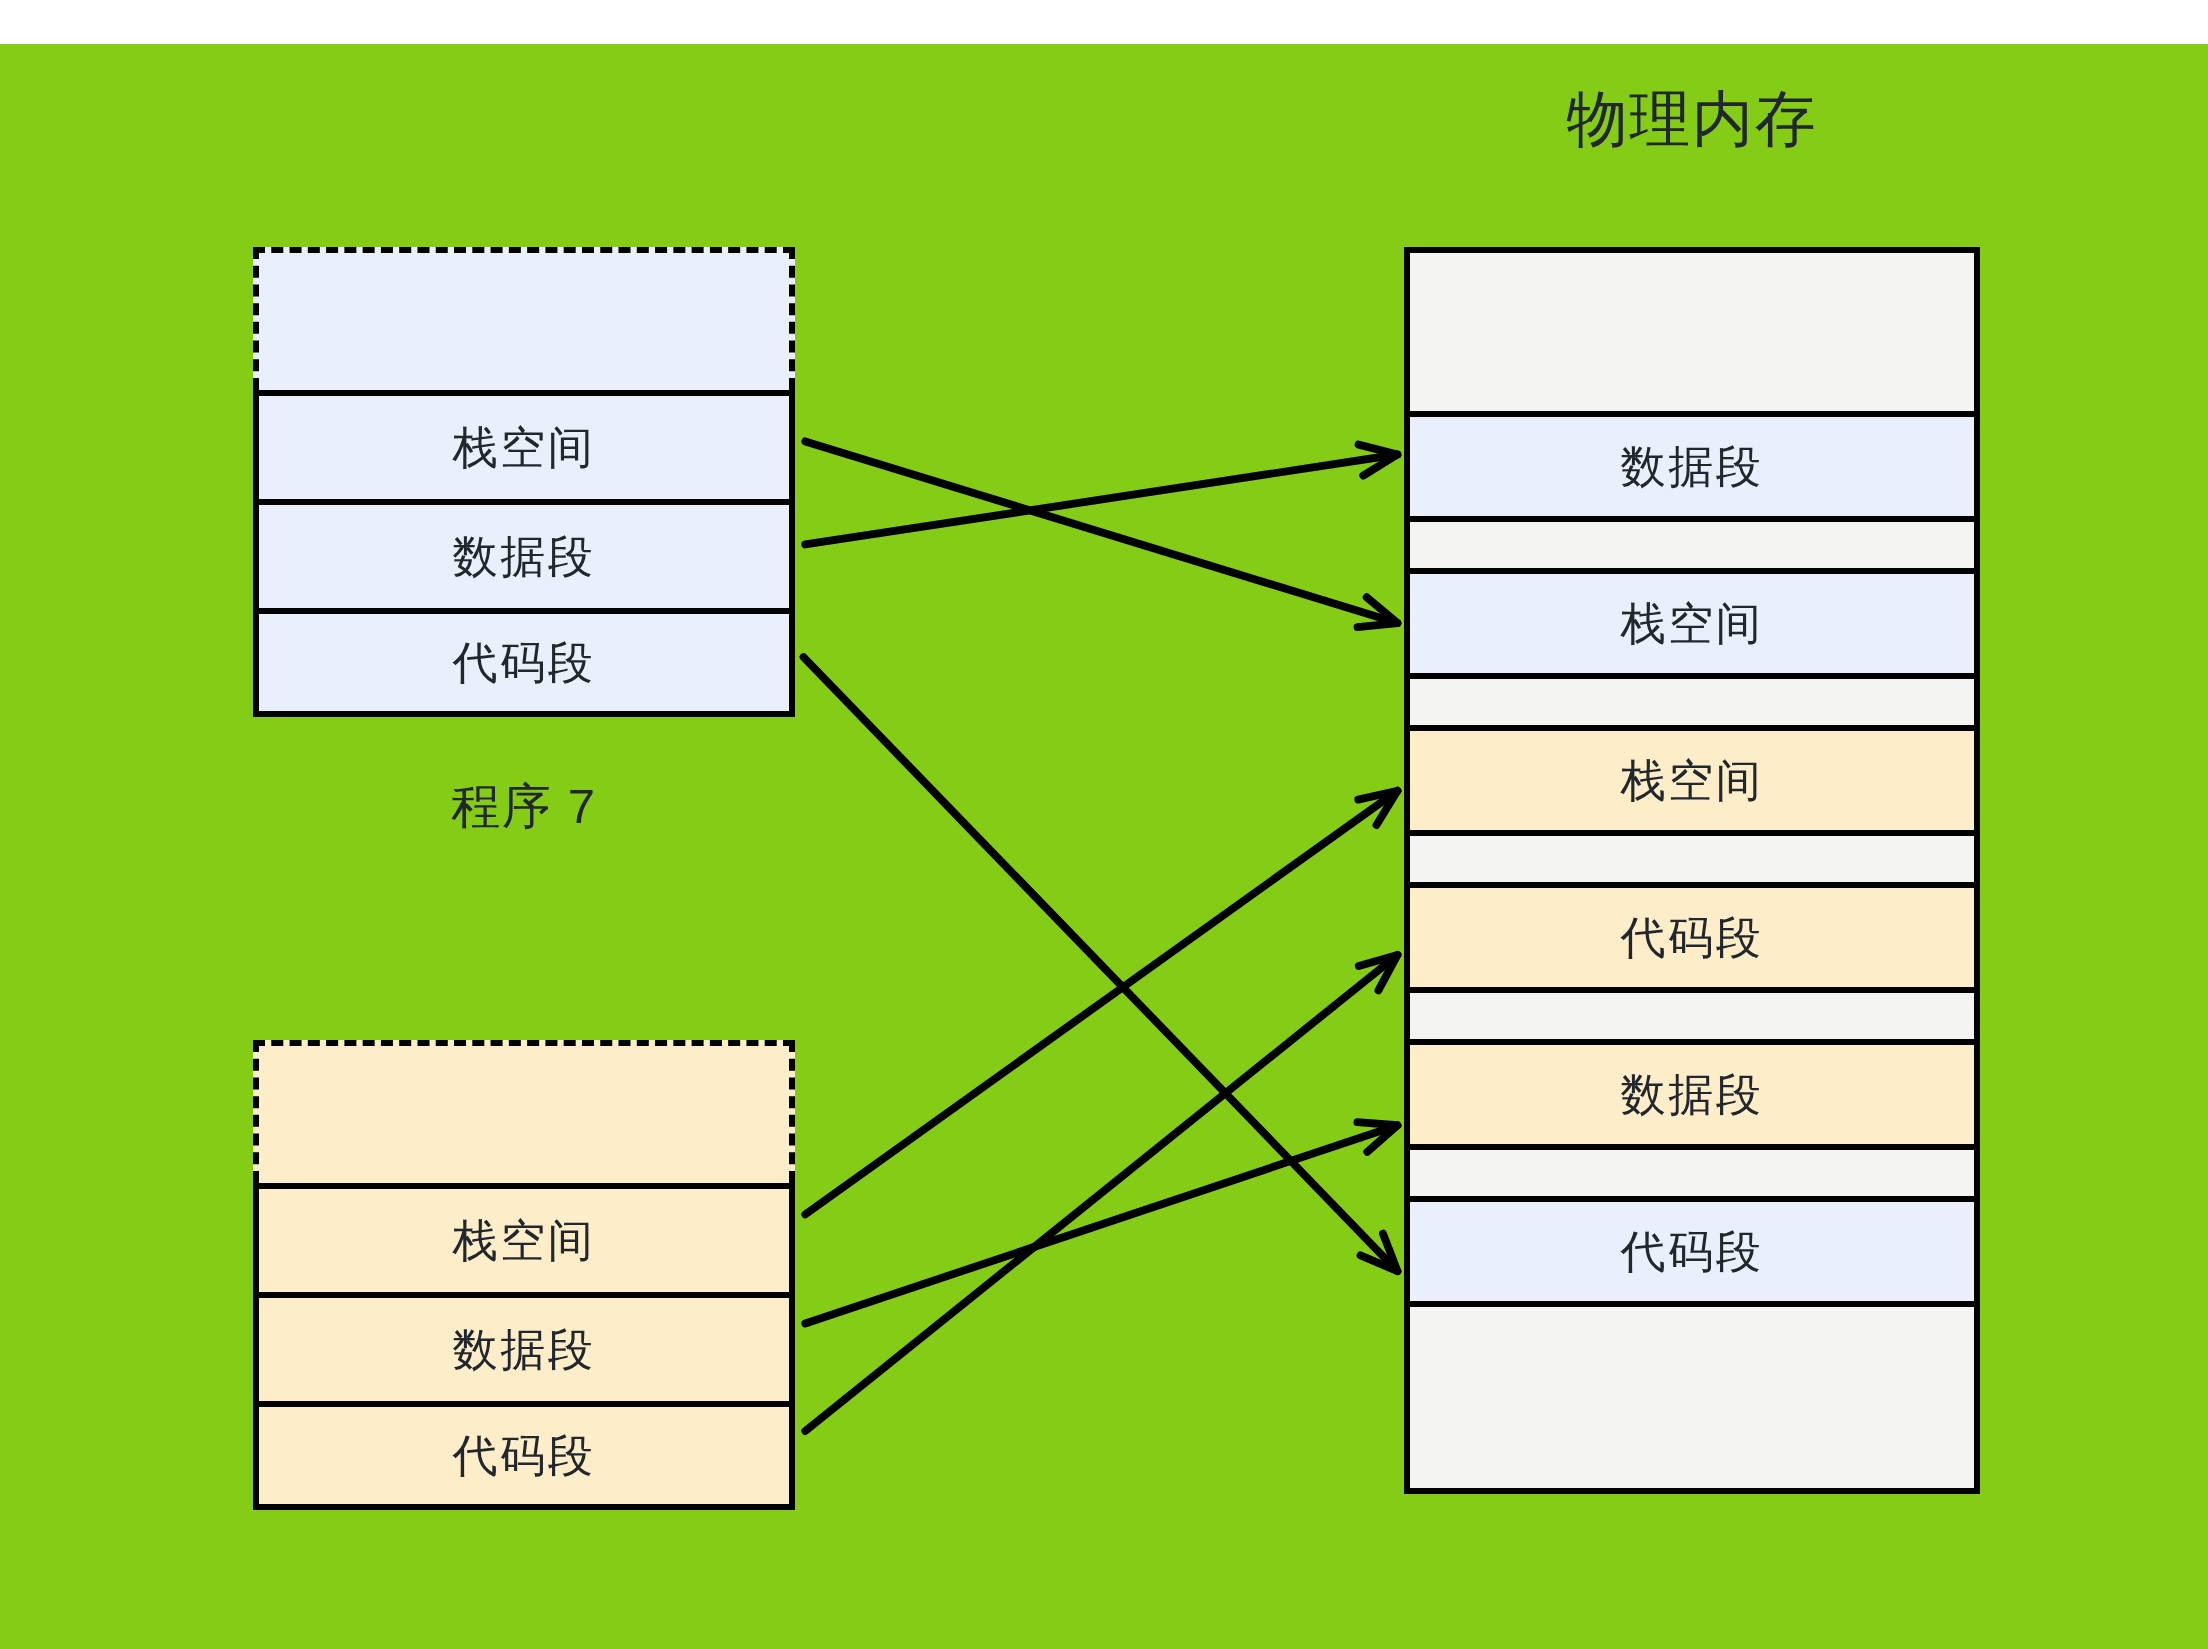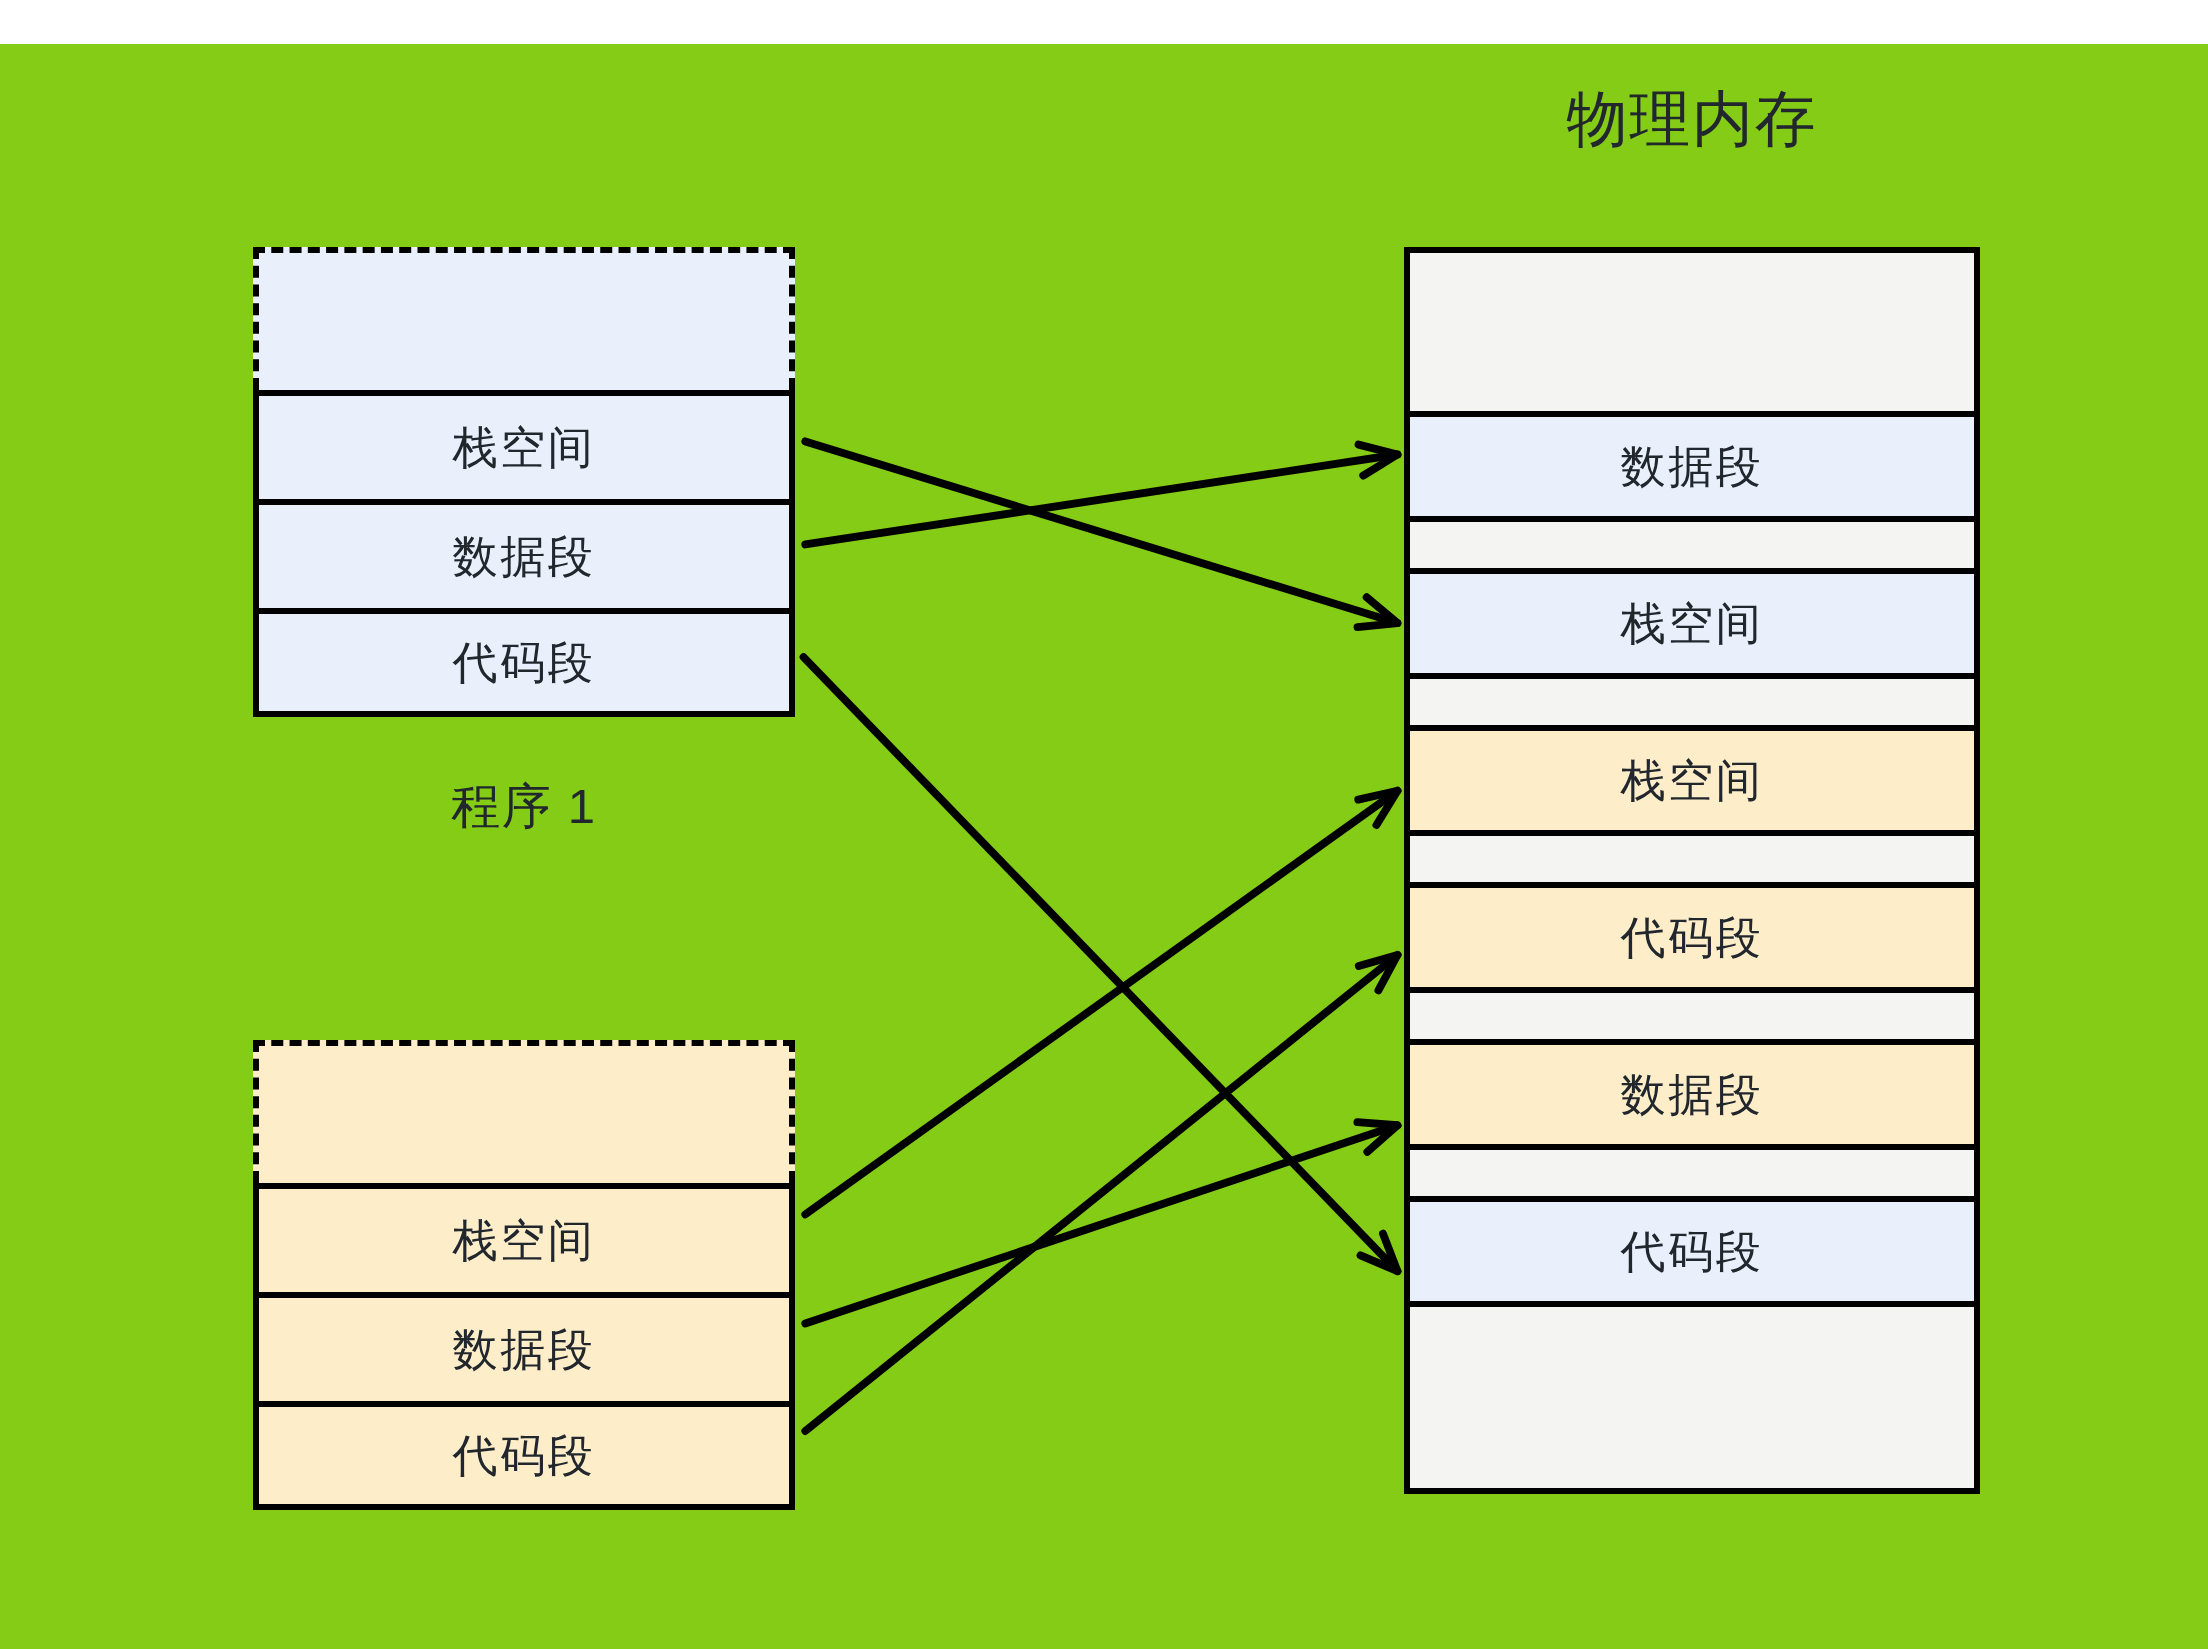--- a/index.html
+++ b/index.html
@@ -133,21 +133,21 @@
 <div id="canvas">
 
   <div class="diagram-title">物理内存</div>
 
   <div class="program-block" id="program-block-1">
     <div class="seg-ellipsis fill-blue"></div>
     <div class="seg-row fill-blue">栈空间</div>
     <div class="seg-row fill-blue">数据段</div>
     <div class="seg-row last fill-blue">代码段</div>
   </div>
-  <div class="program-caption" id="caption-program-1">程序 1</div>
+  <div class="program-caption" id="caption-program-1">程序 7</div>
 
   <div class="program-block" id="program-block-2">
     <div class="seg-ellipsis fill-yellow"></div>
     <div class="seg-row fill-yellow">栈空间</div>
     <div class="seg-row fill-yellow">数据段</div>
     <div class="seg-row last fill-yellow">代码段</div>
   </div>
 
   <div id="memory-column">
       <div class="mem-row fill-gray" style="height: 164px;"></div>

